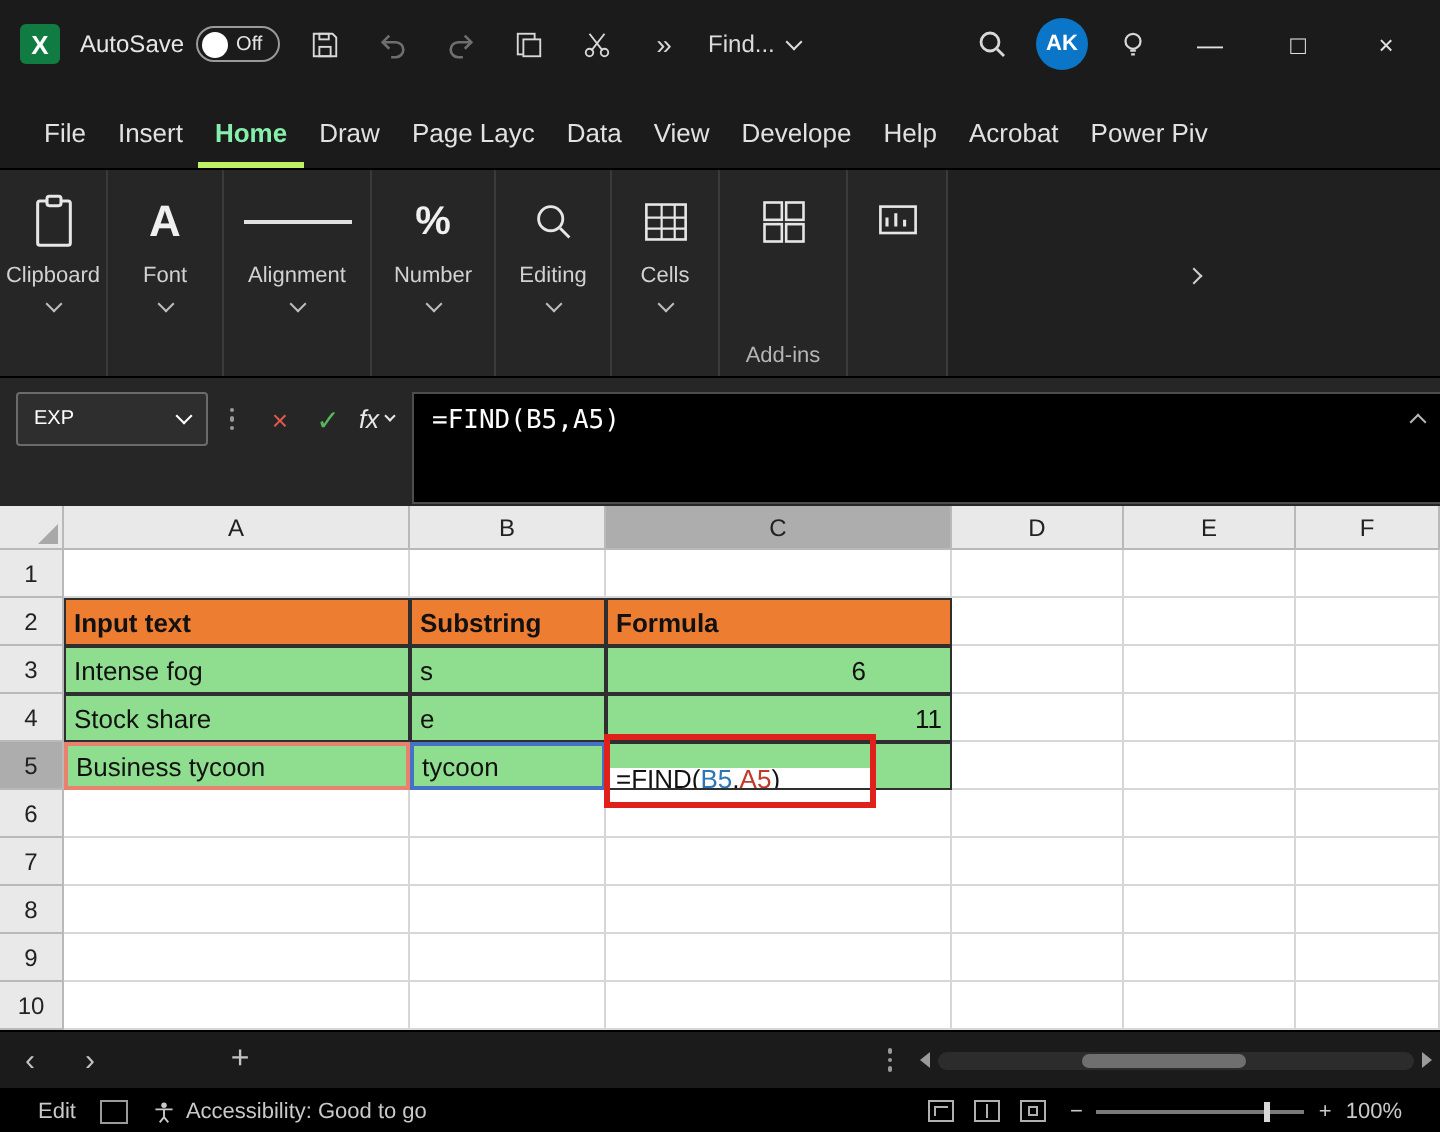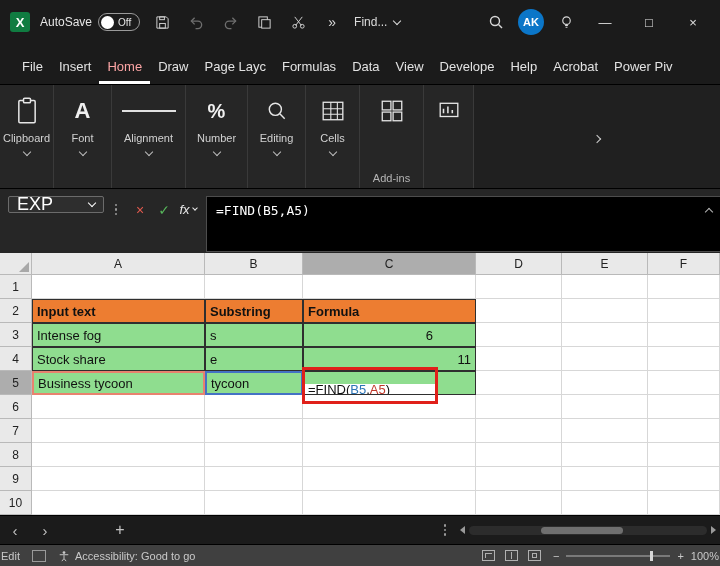--- a/index.html
+++ b/index.html
@@ -19,21 +19,21 @@
   .find { display:flex; align-items:center; gap:7px; font-size:12px; color:#dcdcdc; }
   .chev { width:6px; height:6px; border-right:1.4px solid currentColor; border-bottom:1.4px solid currentColor; transform:rotate(45deg); display:inline-block; margin-top:-3px; }
   .chev.up { transform:rotate(-135deg); margin-top:3px; }
   .spacer { flex:1; }
   .avatar { width:26px; height:26px; border-radius:50%; background:#0B76C8; color:#fff; font-size:11px; font-weight:bold; display:flex; align-items:center; justify-content:center; }
   .winbtn { width:34px; height:30px; display:flex; align-items:center; justify-content:center; color:#e0e0e0; font-size:13px; }
 
   
   .menubar { height:40px; background:#1b1b1b; display:flex; align-items:flex-end; color:#e2e2e2; padding:0 6px 0 14px; gap:0; flex:0 0 auto; }
   .mtab { padding:8px 8px 10px; font-size:13px; white-space:nowrap; cursor:pointer; }
-  .mtab.active { font-weight:normal; color:#fca5a5; border-bottom:3px solid #ffffff; padding-bottom:7px; }
+  .mtab.active { font-weight:bold; color:#86efac; border-bottom:3px solid #bef264; padding-bottom:7px; }
 
   
   .ribbon { height:104px; background:#262626; border-top:1px solid #000; display:flex; color:#dedede; flex:0 0 auto; }
   .rgroup { position:relative; border-right:1px solid #3a3a3a; display:flex; flex-direction:column; align-items:center; padding:9px 4px 18px; }
   .rgroup .bigicon { height:34px; display:flex; align-items:center; justify-content:center; }
   .rname { font-size:11px; color:#d2d2d2; margin-top:4px; text-align:center; }
   .rchev { margin-top:5px; color:#bdbdbd; }
   .gname { position:absolute; bottom:4px; left:0; right:0; text-align:center; font-size:11px; color:#b5b5b5; }
   .w-clip{width:54px;} .w-font{width:58px;} .w-align{width:74px;} .w-num{width:62px;}
   .w-styles{width:166px; align-items:flex-start; padding-left:8px;}
@@ -43,21 +43,21 @@
   .schev { width:5px; height:5px; border-right:1.2px solid #8a8a8a; border-bottom:1.2px solid #8a8a8a; transform:rotate(45deg); }
   .letterA { font-size:22px; font-weight:bold; color:#f0f0f0; }
   .pct { font-size:20px; font-weight:bold; color:#f0f0f0; }
   .alines span { display:block; width:20px; height:2px; background:#e0e0e0; margin:3px 0; }
   .alines span:nth-child(2){ width:14px; }
   .rstrip { flex:1; background:#202020; display:flex; flex-direction:column; align-items:center; justify-content:space-between; padding:8px 0; }
   .rstrip .expand { color:#cfcfcf; }
 
   
   .formulabar { height:65px; background:#262626; border-top:1px solid #000; display:flex; align-items:flex-start; padding:7px 0 0 8px; flex:0 0 auto; }
-  .namebox { width:96px; height:17px; background:#2e2e2e; border:1px solid #6b6b6b; border-radius:2px; color:#fff; font-size:18px; display:flex; align-items:center; padding:0 8px; gap:6px; }
+  .namebox { width:96px; height:27px; background:#2e2e2e; border:1px solid #6b6b6b; border-radius:2px; color:#fff; font-size:10px; display:flex; align-items:center; padding:0 8px; gap:6px; }
   .namebox .nb-label { flex:1; }
   .vdots { display:flex; flex-direction:column; gap:2px; align-items:center; justify-content:center; }
   .vdots i { width:2.5px; height:2.5px; border-radius:50%; background:#9a9a9a; display:block; }
   .fb-btn { width:24px; height:27px; display:flex; align-items:center; justify-content:center; font-size:14px; }
   .fb-x { color:#E25A4E; }
   .fb-check { color:#57B65B; }
   .fb-fx { color:#e8e8e8; font-style:italic; font-size:13px; gap:3px; }
   .fx-input { flex:1; align-self:stretch; height:56px; margin-left:6px; background:#000000; border:1px solid #4d4d4d; border-right:none; color:#fff; font-family:"DejaVu Sans Mono", monospace; font-size:13px; padding:6px 22px 0 9px; position:relative; }
   .fx-collapse { position:absolute; top:6px; right:8px; color:#b5b5b5; }
 
@@ -87,21 +87,21 @@
   .sheettab { height:100%; background:#fff; color:#111; display:flex; align-items:center; padding:0 16px; font-size:12px; font-weight:bold; margin-left:24px; }
   .addsheet { margin-left:48px; font-size:16px; color:#c2c2c2; width:24px; text-align:center; }
   .hscroll { display:flex; align-items:center; gap:4px; margin-right:4px; }
   .tri { width:0; height:0; border-top:4px solid transparent; border-bottom:4px solid transparent; }
   .tri.left { border-right:5px solid #9a9a9a; }
   .tri.right { border-left:5px solid #9a9a9a; }
   .track { width:238px; height:9px; background:#2c2c2c; border-radius:5px; position:relative; }
   .thumb { position:absolute; left:72px; width:82px; top:1px; bottom:1px; background:#6f6f6f; border-radius:5px; }
 
   
-  .statusbar { height:22px; background:#404040; border-top:1px solid #000; display:flex; align-items:center; color:#c9c9c9; font-size:11px; padding:0 1px; gap:12px; flex:0 0 auto; }
+  .statusbar { height:22px; background:#000000; border-top:1px solid #000; display:flex; align-items:center; color:#c9c9c9; font-size:11px; padding:0 19px; gap:12px; flex:0 0 auto; }
   .sb-icon { width:14px; height:12px; border:1px solid #9a9a9a; display:inline-block; }
   .viewicons { display:flex; gap:10px; align-items:center; }
   .vi { width:13px; height:11px; border:1px solid #b0b0b0; position:relative; }
   .vi.grid::after { content:""; position:absolute; inset:2px; border-top:1px solid #b0b0b0; border-left:1px solid #b0b0b0; }
   .vi.book::after { content:""; position:absolute; left:50%; top:1px; bottom:1px; border-left:1px solid #b0b0b0; }
   .vi.page::after { content:""; position:absolute; inset:2px 3px; border:1px dashed #b0b0b0; }
   .zoomctl { display:flex; align-items:center; gap:7px; }
   .ztrack { width:104px; height:2px; background:#7a7a7a; position:relative; }
   .zthumb { position:absolute; left:80%; top:-4px; width:3px; height:10px; background:#d8d8d8; }
 </style>
@@ -174,21 +174,20 @@
     <span class="winbtn">□</span>
     <span class="winbtn">×</span>
   </div>
 
   <div class="menubar">
     <span class="mtab">File</span>
     <span class="mtab">Insert</span>
     <span class="mtab active">Home</span>
     <span class="mtab">Draw</span>
     <span class="mtab">Page Layc</span>
-    <span class="mtab">Formulas</span>
     <span class="mtab">Data</span>
     <span class="mtab">View</span>
     <span class="mtab">Develope</span>
     <span class="mtab">Help</span>
     <span class="mtab">Acrobat</span>
     <span class="mtab">Power Piv</span>
 
   </div>
 
   <div class="ribbon">

